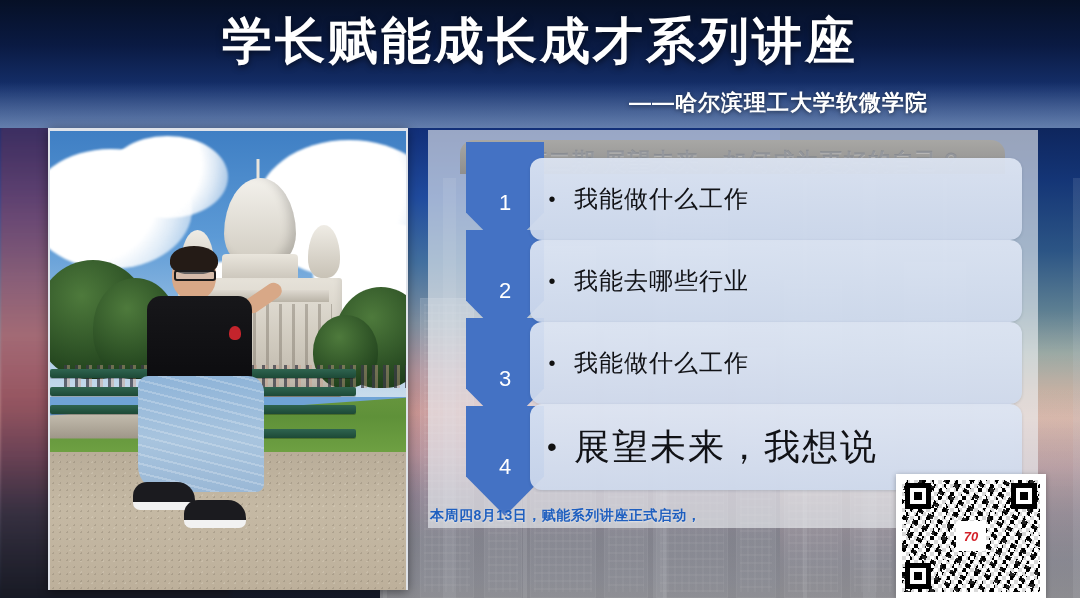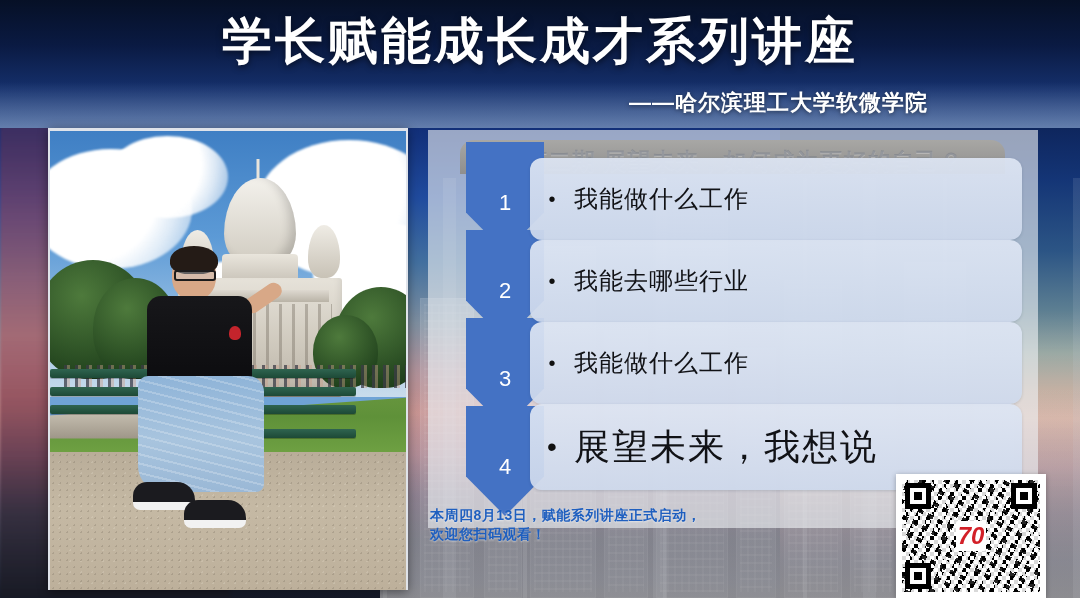--- a/index.html
+++ b/index.html
@@ -399,21 +399,21 @@
   .finder.tl { left: 3px; top: 3px; }
   .finder.tr { right: 3px; top: 3px; }
   .finder.bl { left: 3px; bottom: 3px; }
   .qr-logo {
     position:absolute; left: 50%; top: 50%; transform: translate(-50%,-50%);
     width: 30px; height: 30px; background:#ffffff;
     display:flex; align-items:center; justify-content:center;
     border-radius: 2px;
   }
   .qr-logo span {
-    color:#d32028; font-size: 24px; font-weight:700; font-style: italic;
+    color:#d32028; font-size: 13px; font-weight:700; font-style: italic;
     line-height: 1;
   }
 </style>
 </head>
 <body>
 
 <div id="slide">
 
   <div class="bg-base"></div>
   <div class="bg-left-haze"></div>
@@ -522,21 +522,20 @@
     <div class="bullet">•</div>
     <div class="row-text">我能做什么工作</div>
   </div>
   <div class="row r4">
     <div class="bullet">•</div>
     <div class="row-text">展望未来，我想说</div>
   </div>
 
   <div class="announce">
     <div>本周四8月13日，赋能系列讲座正式启动，</div>
-    <div>欢迎您扫码观看！</div>
   </div>
 
   <div class="qr-card">
     <div class="qr">
       <div class="qr-noise"></div>
       <div class="finder tl"></div>
       <div class="finder tr"></div>
       <div class="finder bl"></div>
       <div class="qr-logo">
         <span>70</span>

